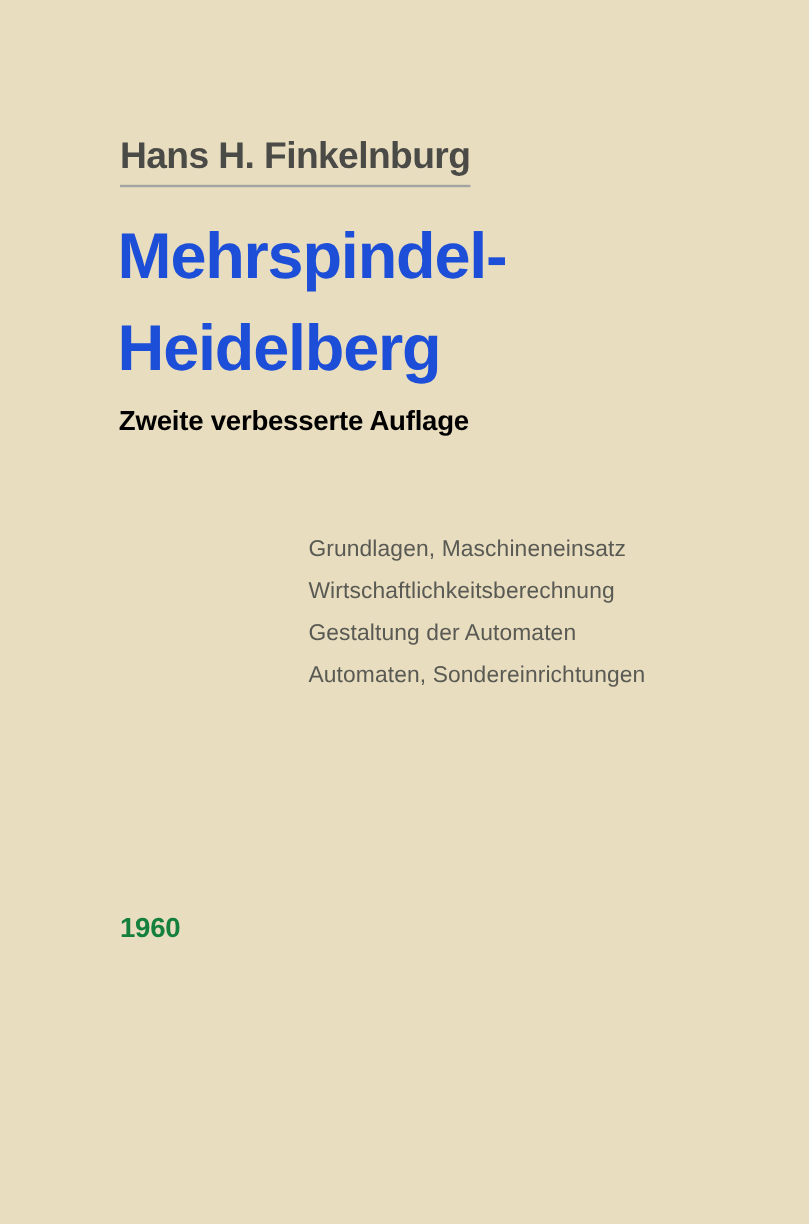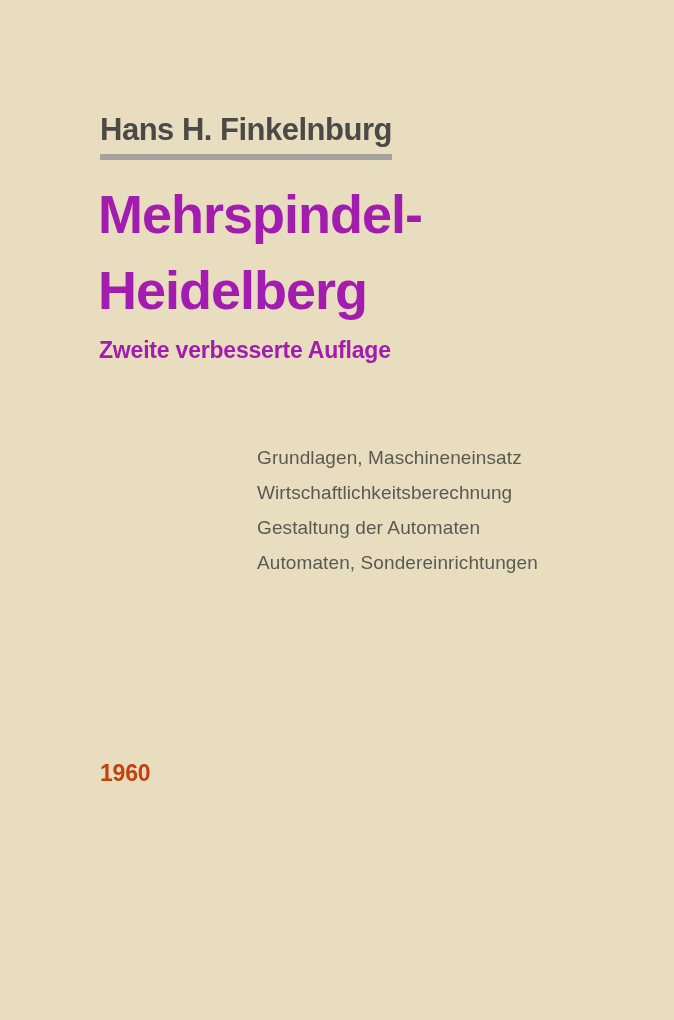--- a/index.html
+++ b/index.html
@@ -24,46 +24,46 @@
   
   .author {
     position: absolute;
     left: 100px;
     top: 112px;
     font-size: 31px;
     font-weight: bold;
     letter-spacing: -0.5px;
     color: #4a4a46;
     padding-bottom: 6px;
-    border-bottom: 6px solid #a3a3a3;
+    border-bottom: 2px solid #a3a3a3;
     display: inline-block;
     white-space: nowrap;
   }
 
   
   .title-line {
     position: absolute;
     left: 98px;
     font-size: 54px;
     font-weight: bold;
-    color: #a21caf;
+    color: #1d4ed8;
     letter-spacing: -1px;
     white-space: nowrap;
     line-height: 1.05;
   }
   .title-line-1 { top: 186px; }
   .title-line-2 { top: 262px; }
 
   .subtitle {
     position: absolute;
     left: 99px;
     top: 337px;
     font-size: 23px;
     font-weight: bold;
-    color: #a21caf;
+    color: #000000;
     letter-spacing: -0.2px;
     white-space: nowrap;
   }
 
   
   .topics {
     position: absolute;
     left: 257px;
     top: 440px;
     color: #5a5a54;
@@ -71,21 +71,21 @@
     line-height: 35px;
     letter-spacing: 0.1px;
   }
   .topics div { white-space: nowrap; }
 
   
   .imprint {
     position: absolute;
     left: 100px;
     top: 755px;
-    color: #c2410c;
+    color: #15803d;
     font-weight: bold;
     font-size: 23px;
     line-height: 36px;
     letter-spacing: -0.2px;
   }
   .imprint div { white-space: nowrap; }
   .imprint .year { font-size: 23px; }
   .imprint .publisher { font-size: 23px; }
   .imprint .cities { font-size: 23px; }
 </style>

